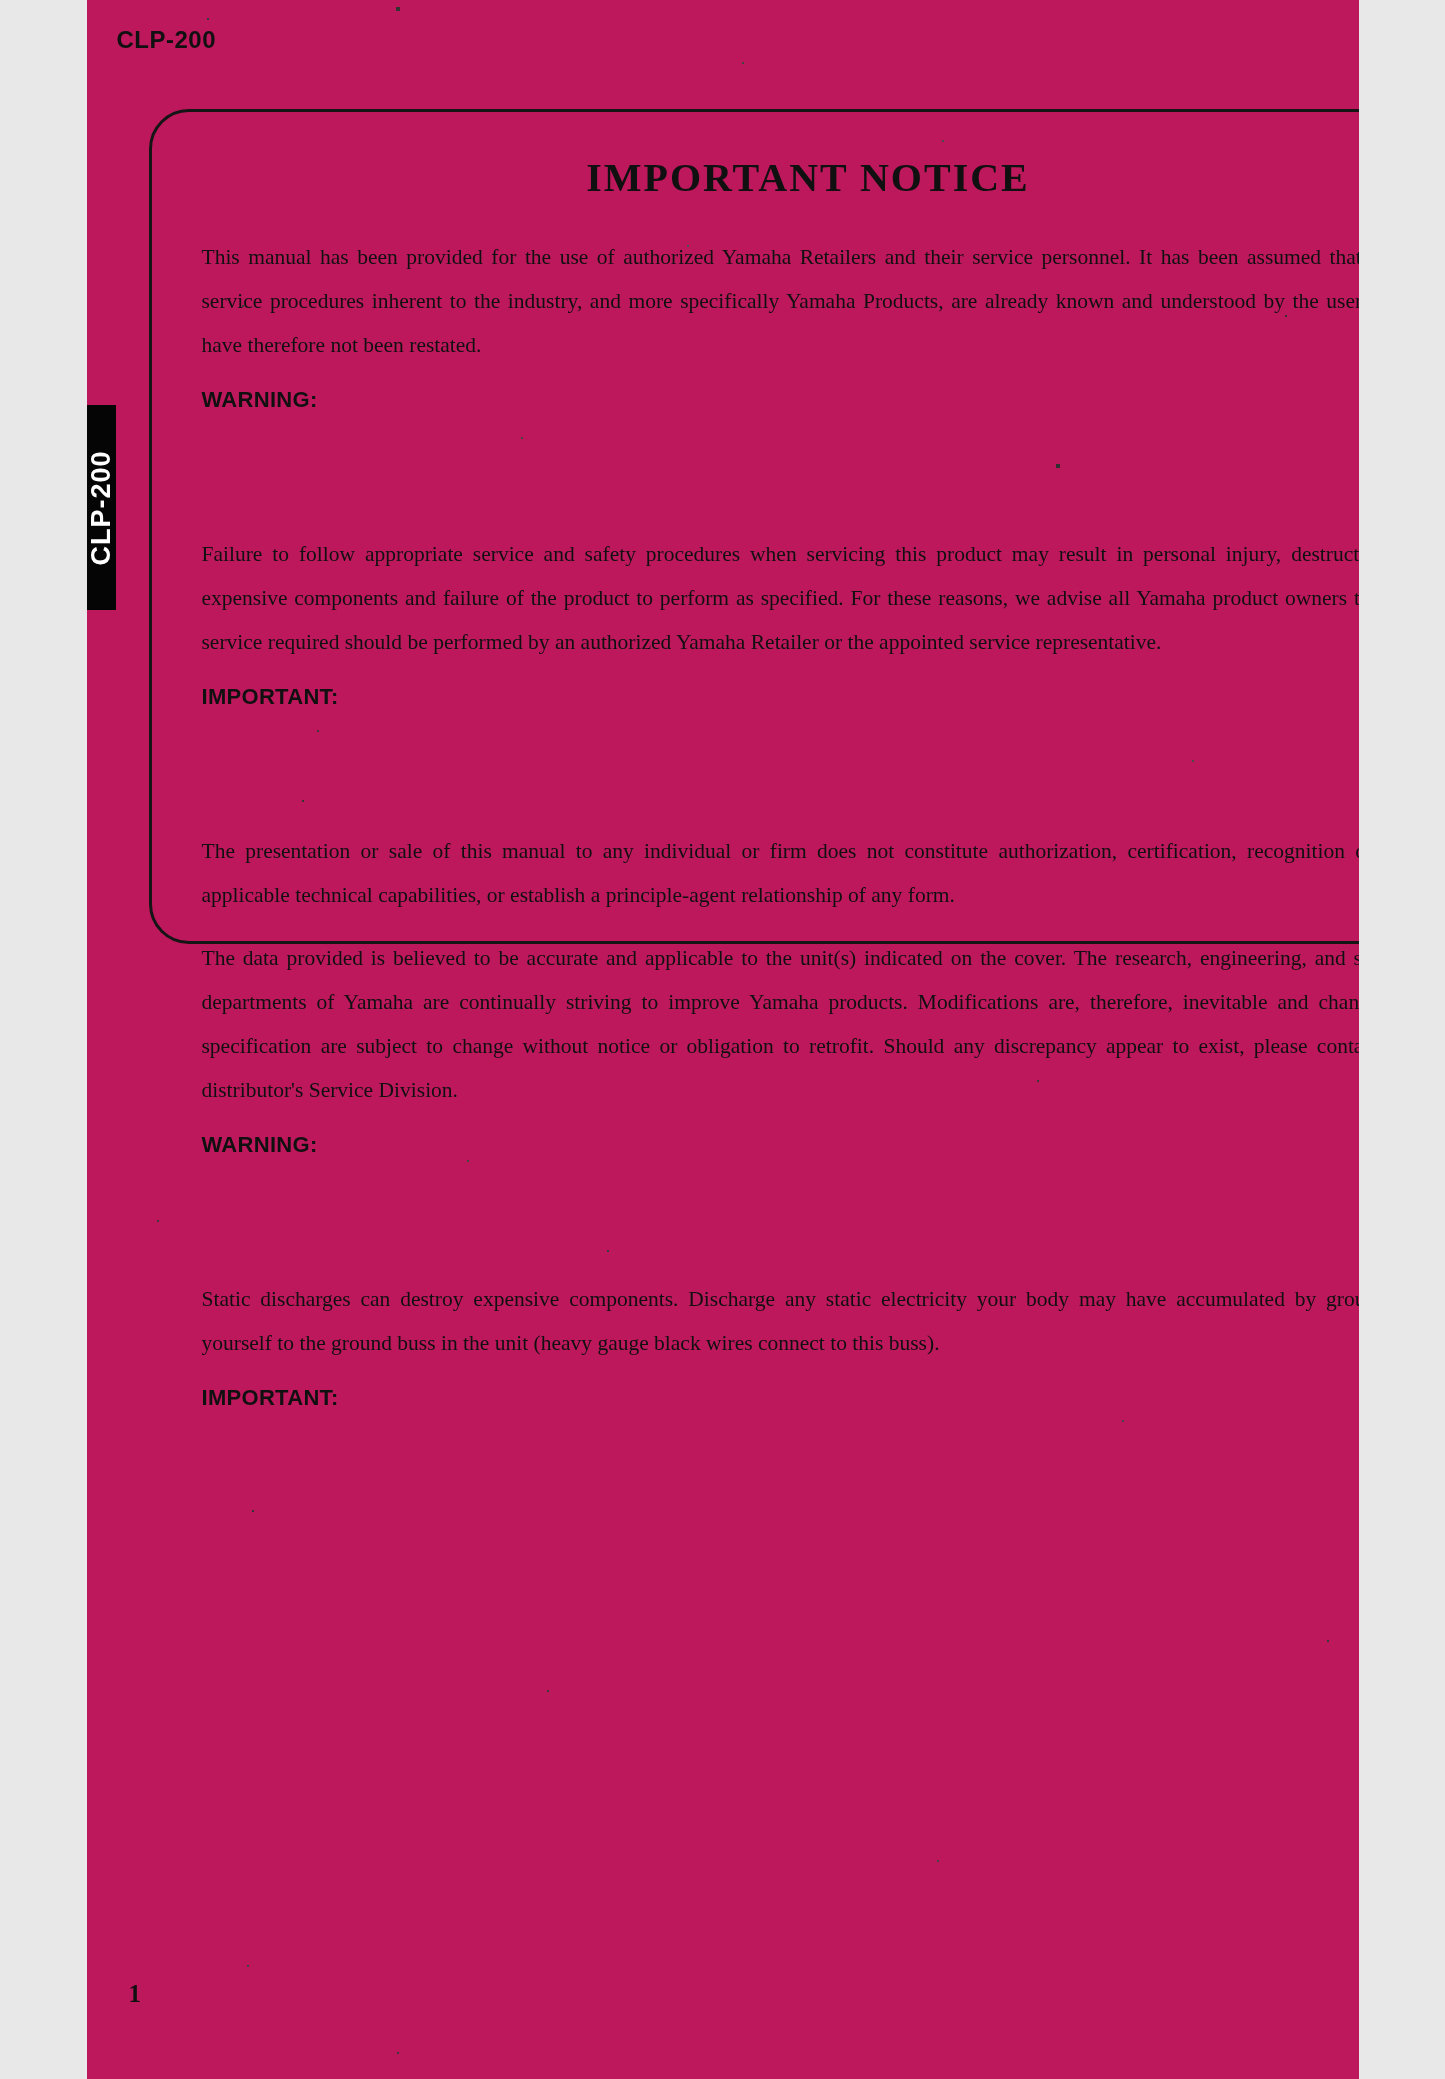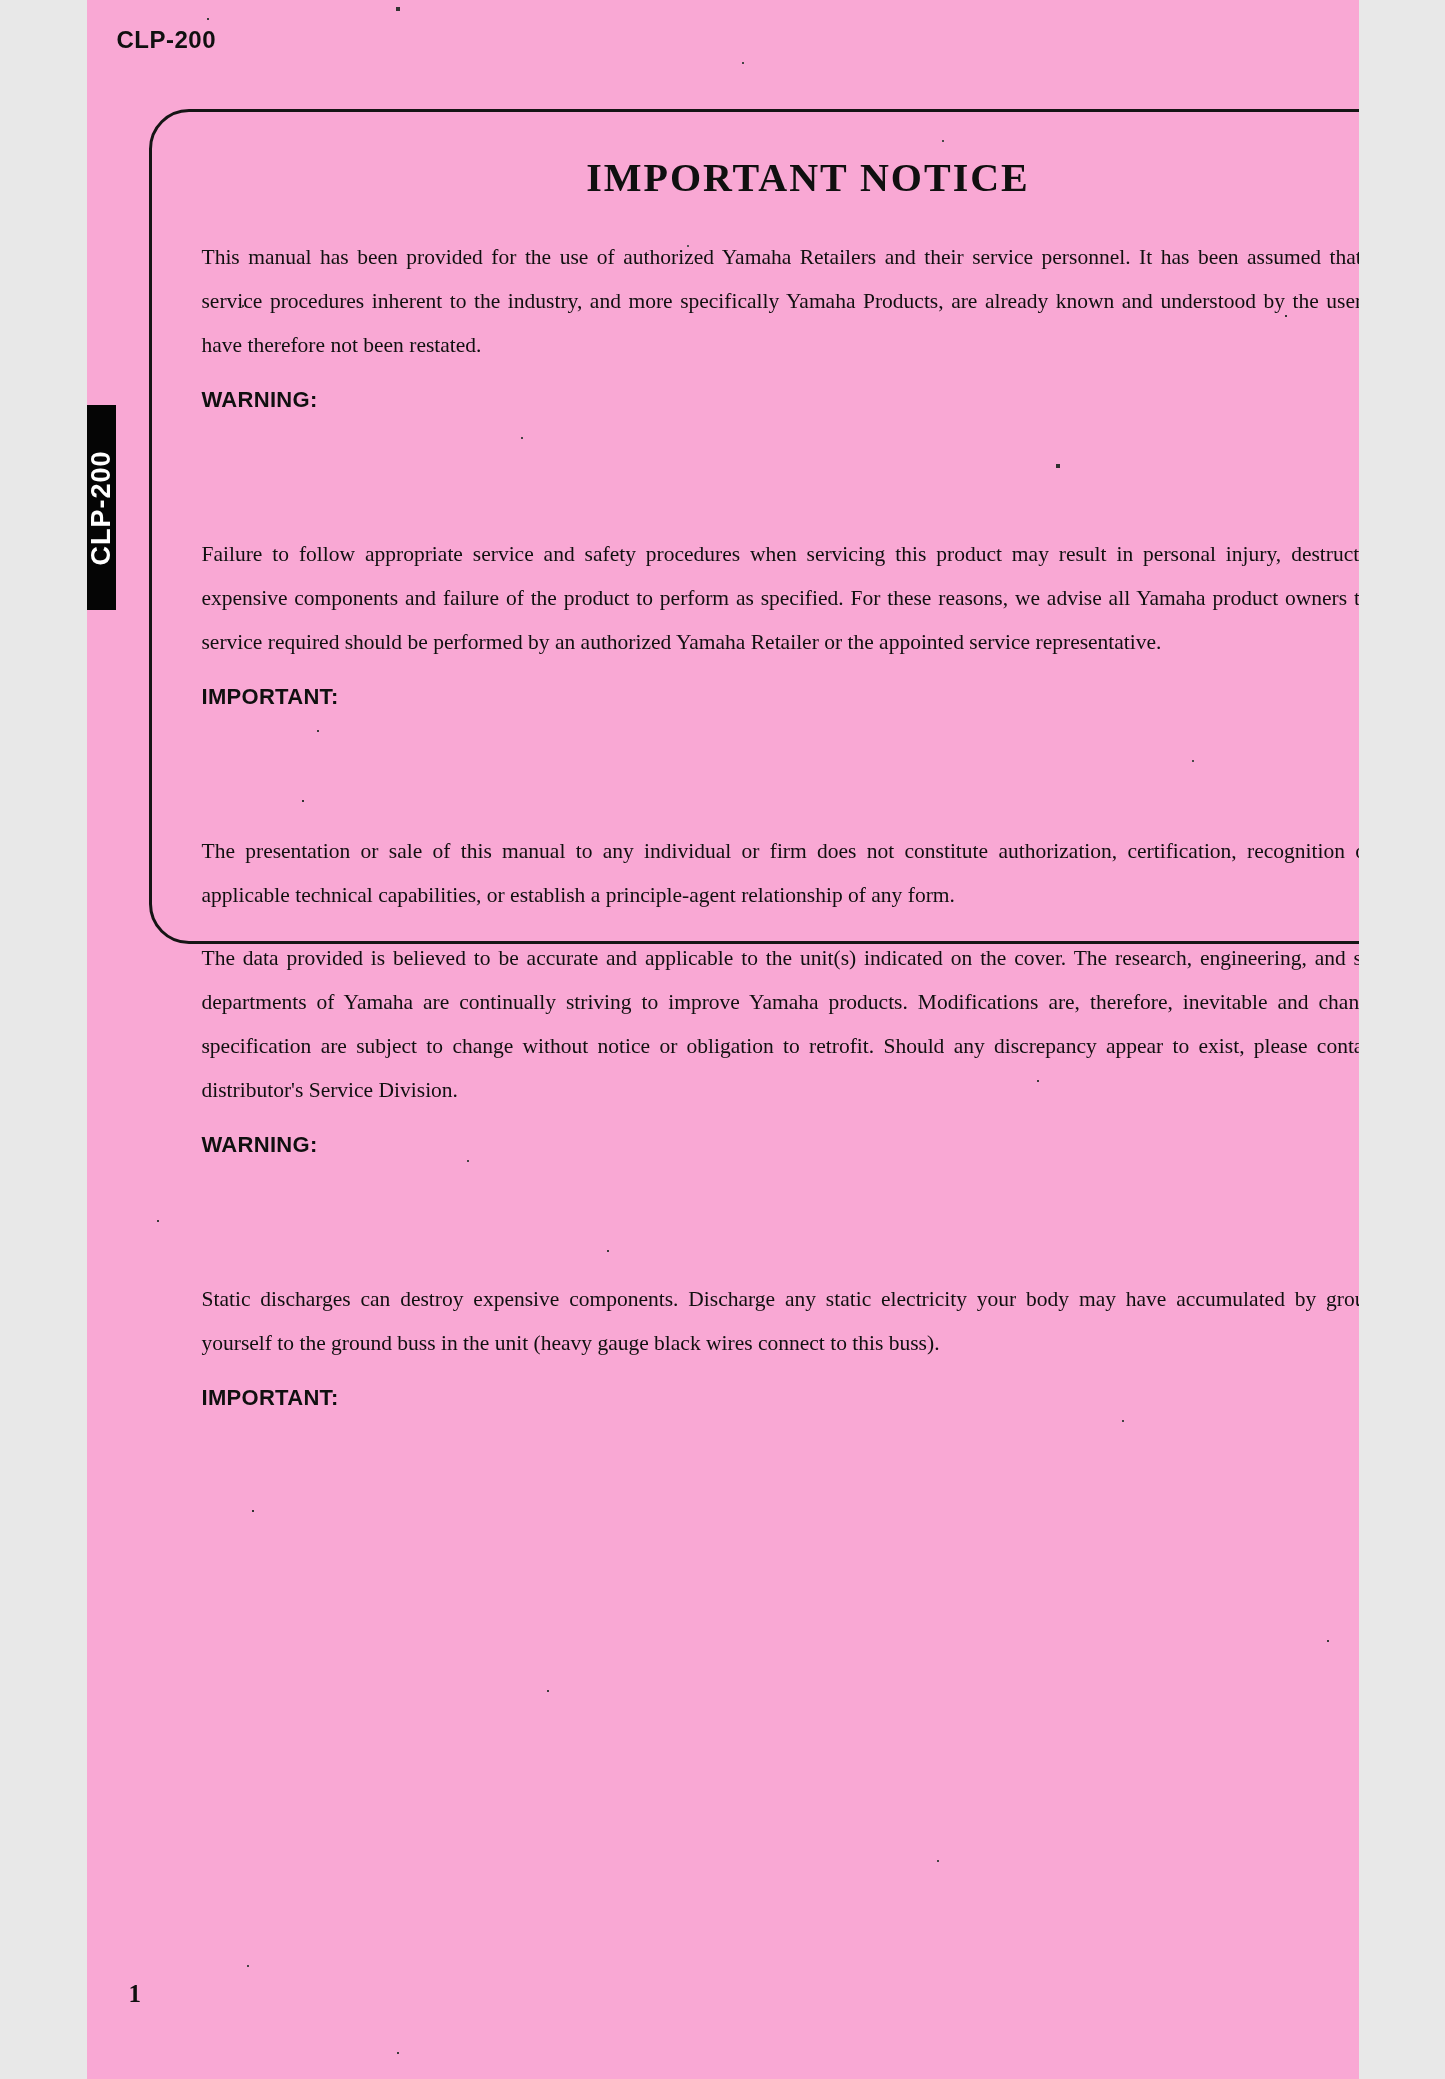--- a/index.html
+++ b/index.html
@@ -1,20 +1,20 @@
 <!DOCTYPE html>
 <html><head>
 <meta charset="utf-8">
 <style>
   html, body { margin: 0; padding: 0; background: #e8e8e8; }
   .page {
     position: relative;
     width: 1272px;
     height: 2079px;
-    background: #f9a8d4;
+    background: #be185d;
     color: #101010;
     font-family: "Liberation Serif", serif;
     overflow: hidden;
     margin: 0 auto;
   }
   .model-header {
     position: absolute;
     left: 30px;
     top: 26px;
     font-family: "Liberation Sans", sans-serif;

